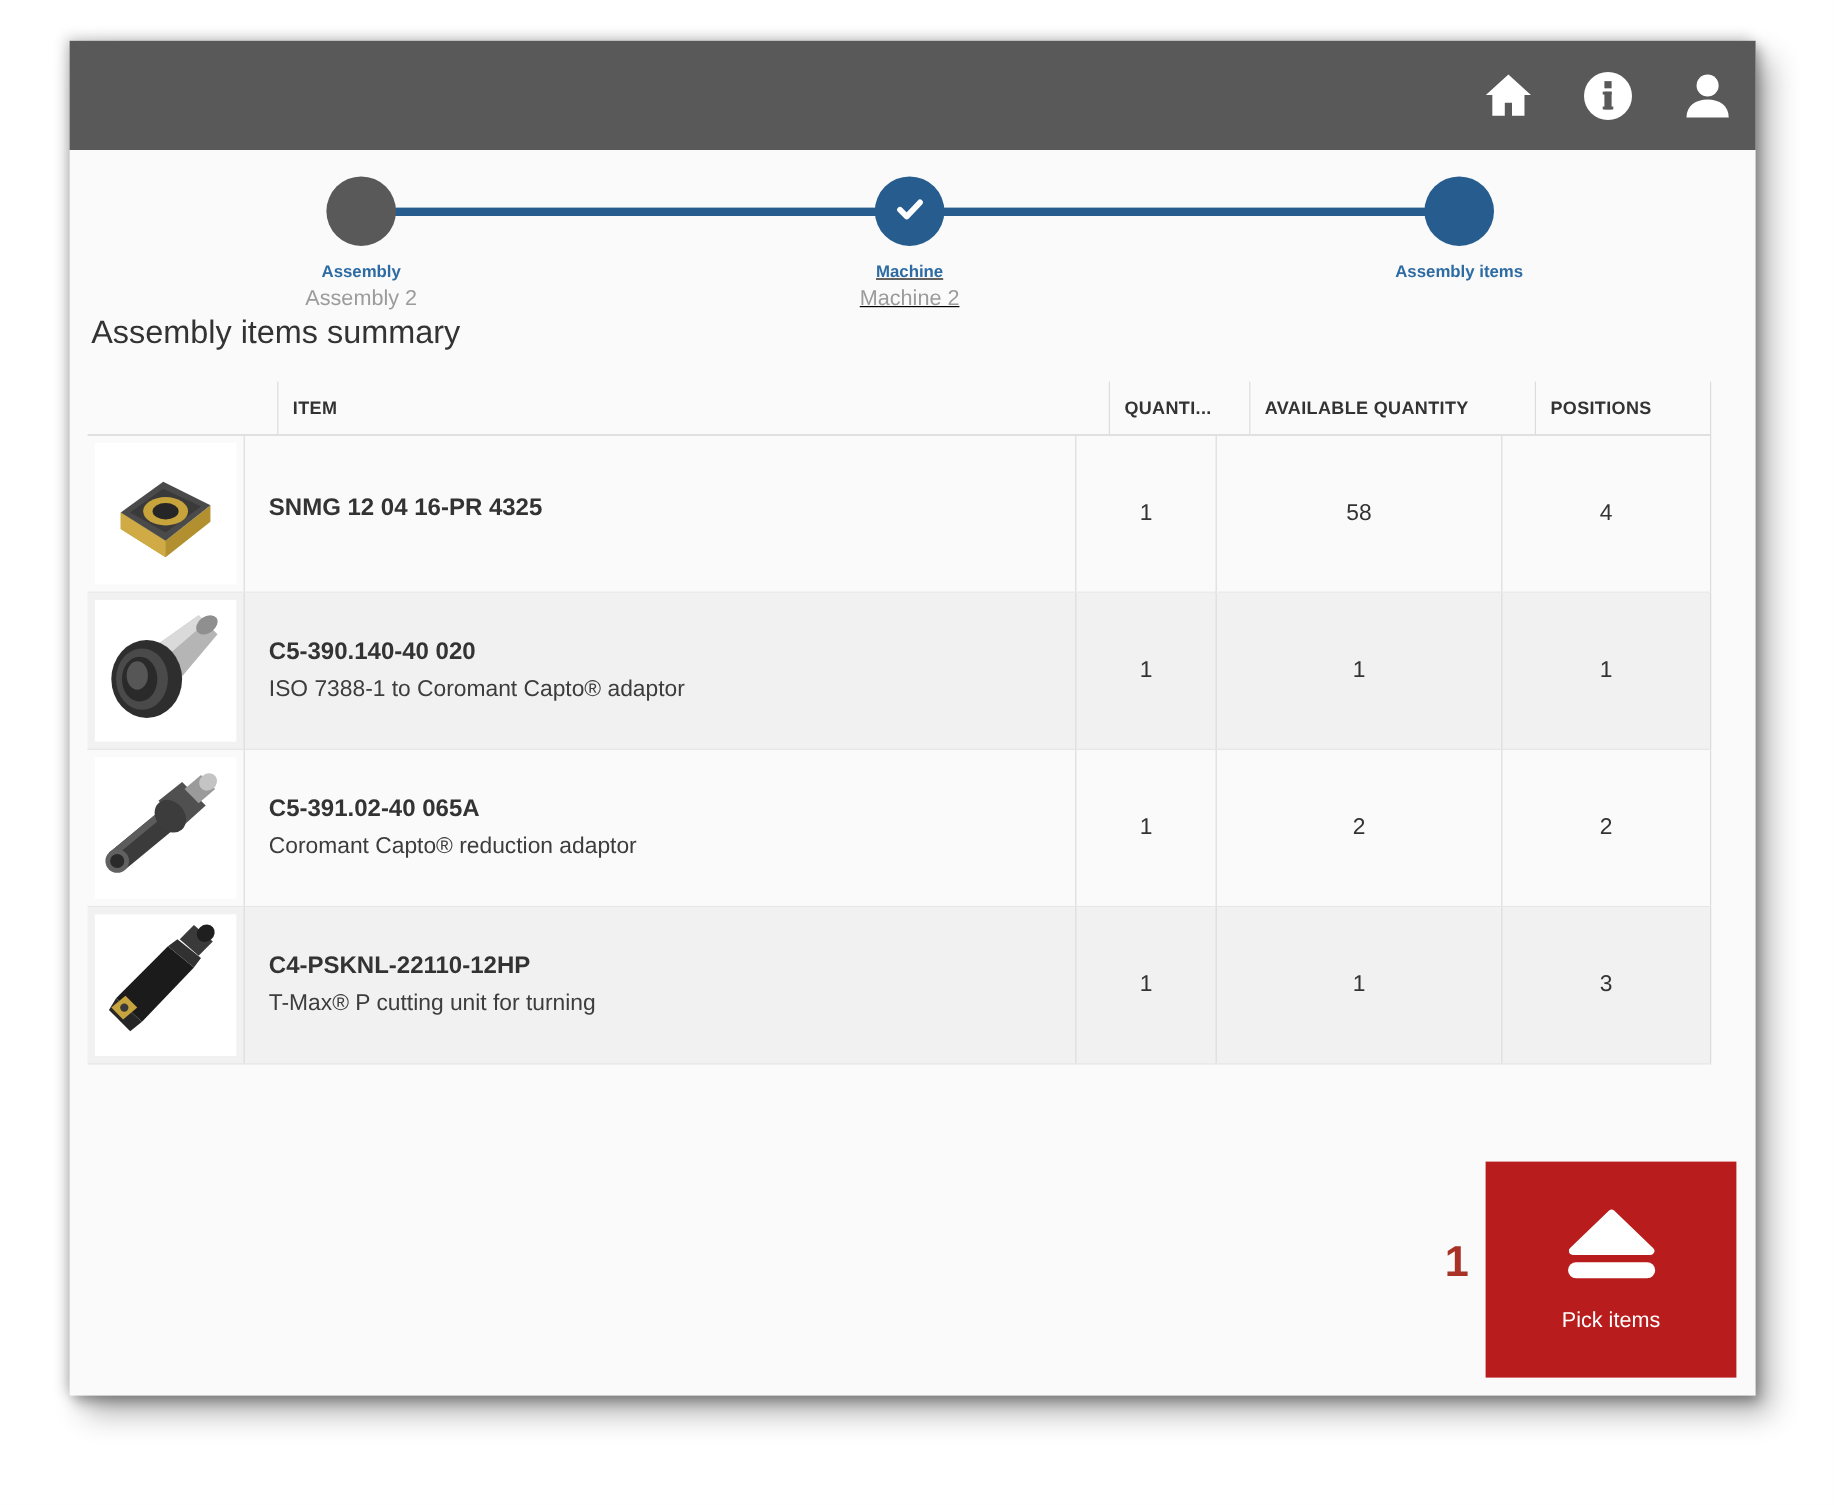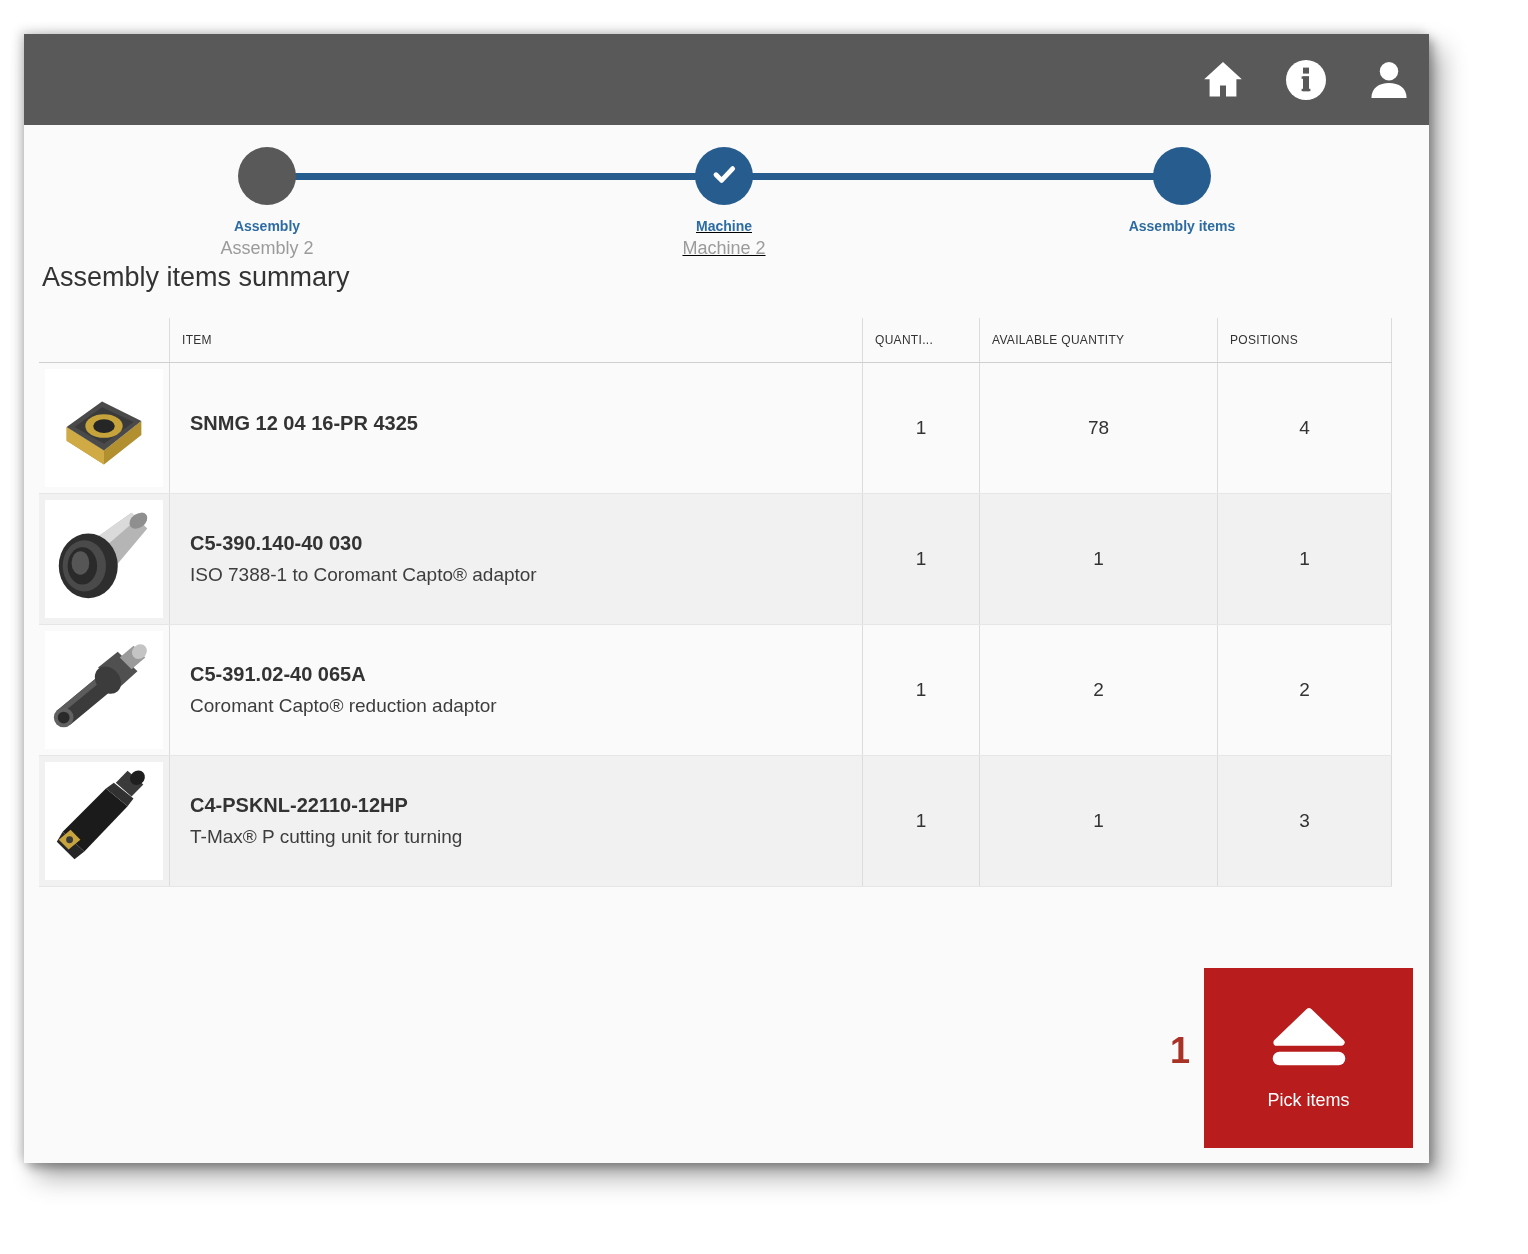--- a/index.html
+++ b/index.html
@@ -3,21 +3,21 @@
 <meta charset="utf-8">
 <style>
   html,body { margin:0; padding:0; }
   body {
     width:1528px; height:1254px; position:relative;
     background:#ffffff;
     font-family:"Liberation Sans","DejaVu Sans",sans-serif;
     overflow:hidden;
   }
   .card {
-    position:absolute; left:24px; top:34px; width:1405px; height:1129px;
+    position:absolute; left:58px; top:34px; width:1405px; height:1129px;
     background:#fafafa;
     box-shadow:-4px -3px 10px rgba(0,0,0,.16), 4px 5px 10px rgba(0,0,0,.30), 13px 15px 24px rgba(0,0,0,.30);
   }
   
   .topbar {
     height:91px; background:#595959;
     display:flex; justify-content:flex-end; align-items:center;
     gap:35px; padding-right:16px; box-sizing:border-box;
   }
   .tb-icon { width:48px; height:48px; display:block; cursor:pointer; }
@@ -40,21 +40,21 @@
   .page-title {
     position:absolute; left:18px; top:228px; margin:0;
     font-size:27px; font-weight:400; color:#333;text-align:right;
   }
   
   .table { position:absolute; left:15px; top:284px; width:1353px; }
   .thead, .tr { display:grid; grid-template-columns:130px 1fr 117px 238px 175px; }
   .thead { height:44px; border-bottom:1px solid #cfcfcf; }
   .th {
     display:flex; align-items:center; padding-left:12px; box-sizing:border-box;
-    font-size:12px; font-weight:normal; color:#333; letter-spacing:.3px;
+    font-size:15px; font-weight:bold; color:#333; letter-spacing:.3px;margin-left:28px;
   }
   .th-img { padding:0; }
   .th + .th { border-left:1px solid #dcdcdc; }
   .th:last-child { border-right:1px solid #dcdcdc; }
   .tr { height:130px; border-bottom:1px solid #e6e6e6; }
   .tr.alt { background:#f1f1f1; }
   .td { box-sizing:border-box; }
   .td + .td { border-left:1px solid #dcdcdc; }
   .td:last-child { border-right:1px solid #dcdcdc; }
   .td-img { display:flex; align-items:center; justify-content:center; }
@@ -156,40 +156,40 @@
             <polygon points="30,58 58,38 90,53 60,75" fill="#3a3a3a"></polygon>
             <ellipse cx="60" cy="57" rx="19" ry="12" fill="#c7a33c"></ellipse>
             <ellipse cx="60" cy="57" rx="11" ry="7" fill="#262626"></ellipse>
           </svg>
         </div>
       </div>
       <div class="td td-item">
         <div class="item-name">SNMG 12 04 16-PR 4325</div>
       </div>
       <div class="td td-num">1</div>
-      <div class="td td-num">78</div>
+      <div class="td td-num">58</div>
       <div class="td td-num">4</div>
     </div>
 
     <div class="tr alt">
       <div class="td td-img">
         <div class="imgbox">
           <svg viewBox="0 0 120 118">
             <polygon points="40,46 88,12 104,28 62,78" fill="#b5b5b5"></polygon>
             <polygon points="40,46 88,12 94,18 48,58" fill="#dadada"></polygon>
             <ellipse cx="95" cy="20" rx="10" ry="7" fill="#8f8f8f" transform="rotate(-36 95 20)"></ellipse>
             <ellipse cx="44" cy="66" rx="30" ry="33" fill="#2e2e2e"></ellipse>
             <ellipse cx="40" cy="66" rx="22" ry="26" fill="#4a4a4a"></ellipse>
             <ellipse cx="38" cy="66" rx="15" ry="19" fill="#2a2a2a"></ellipse>
             <ellipse cx="36" cy="63" rx="9" ry="12" fill="#565656"></ellipse>
           </svg>
         </div>
       </div>
       <div class="td td-item">
-        <div class="item-name">C5-390.140-40 030</div>
+        <div class="item-name">C5-390.140-40 020</div>
         <div class="item-desc">ISO 7388-1 to Coromant Capto® adaptor</div>
       </div>
       <div class="td td-num">1</div>
       <div class="td td-num">1</div>
       <div class="td td-num">1</div>
     </div>
 
     <div class="tr">
       <div class="td td-img">
         <div class="imgbox">

